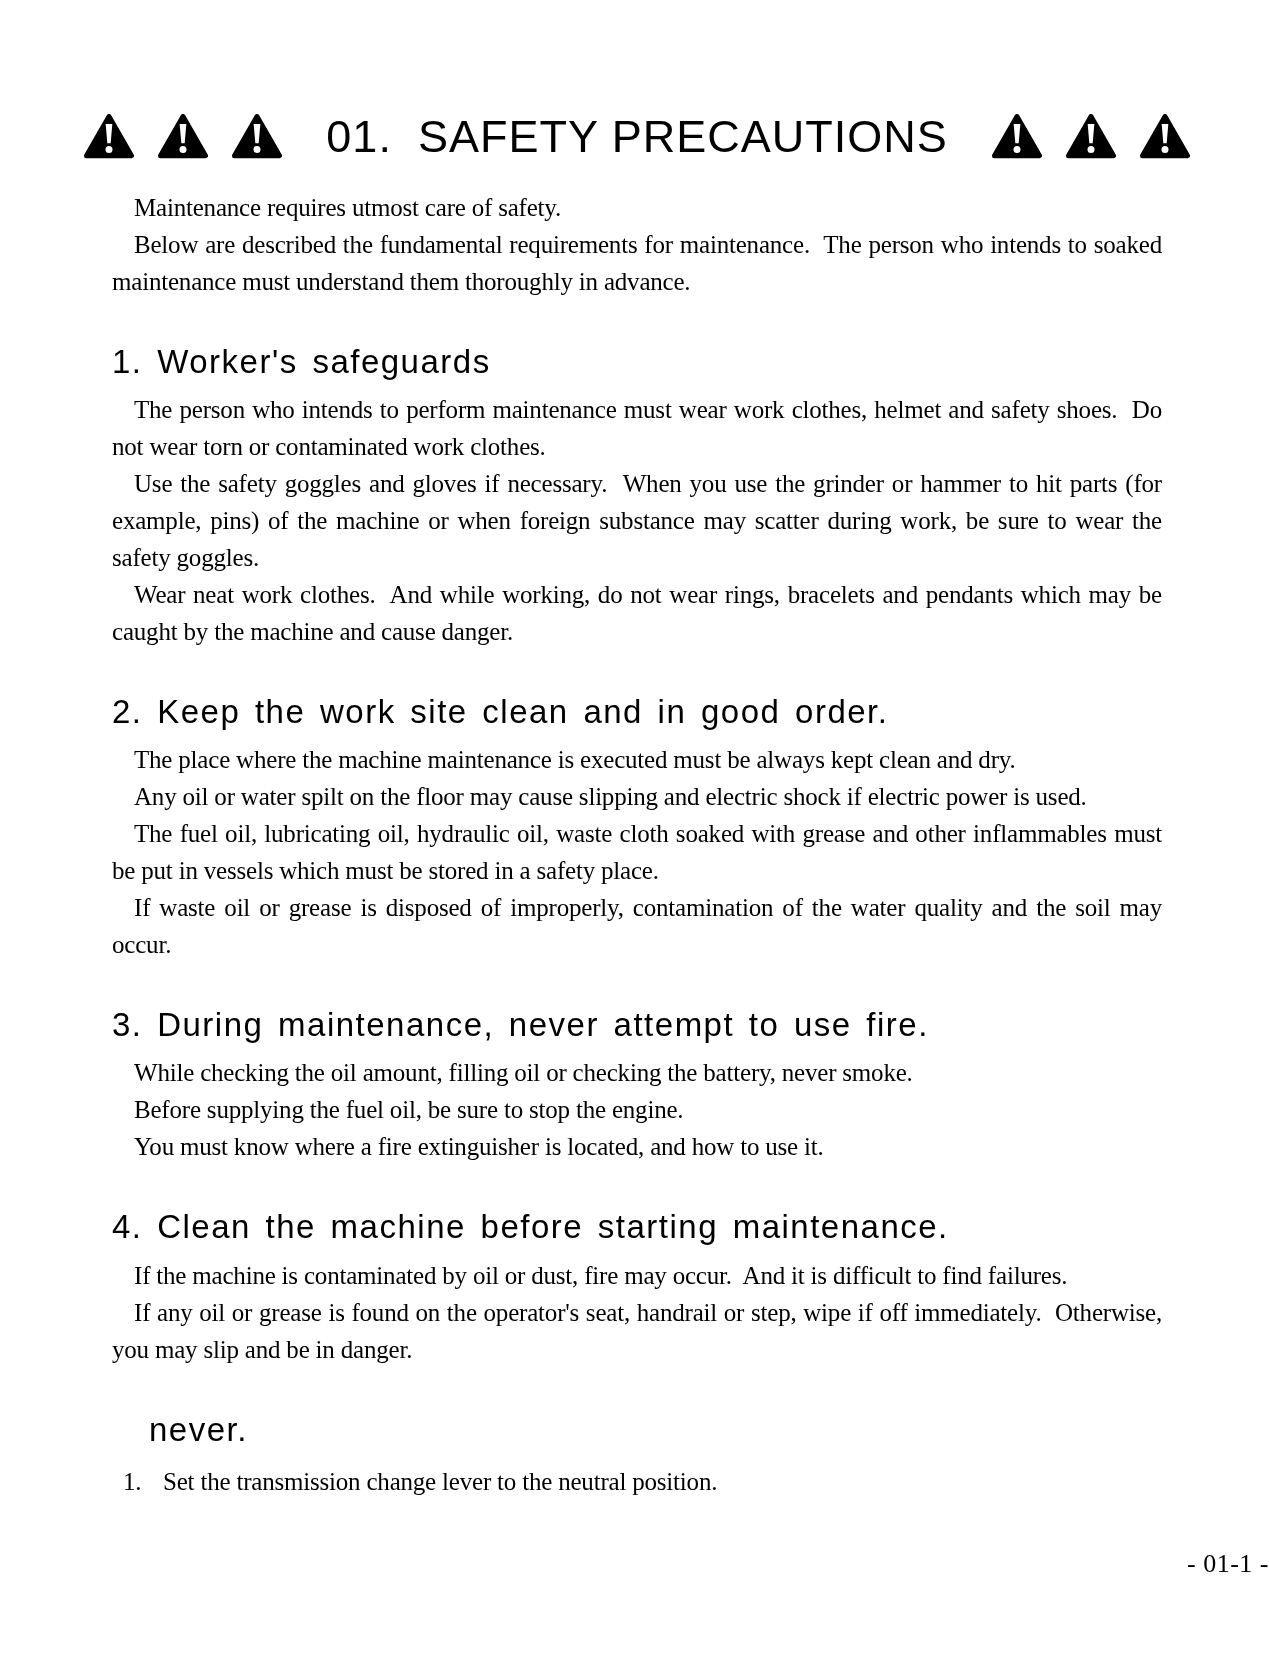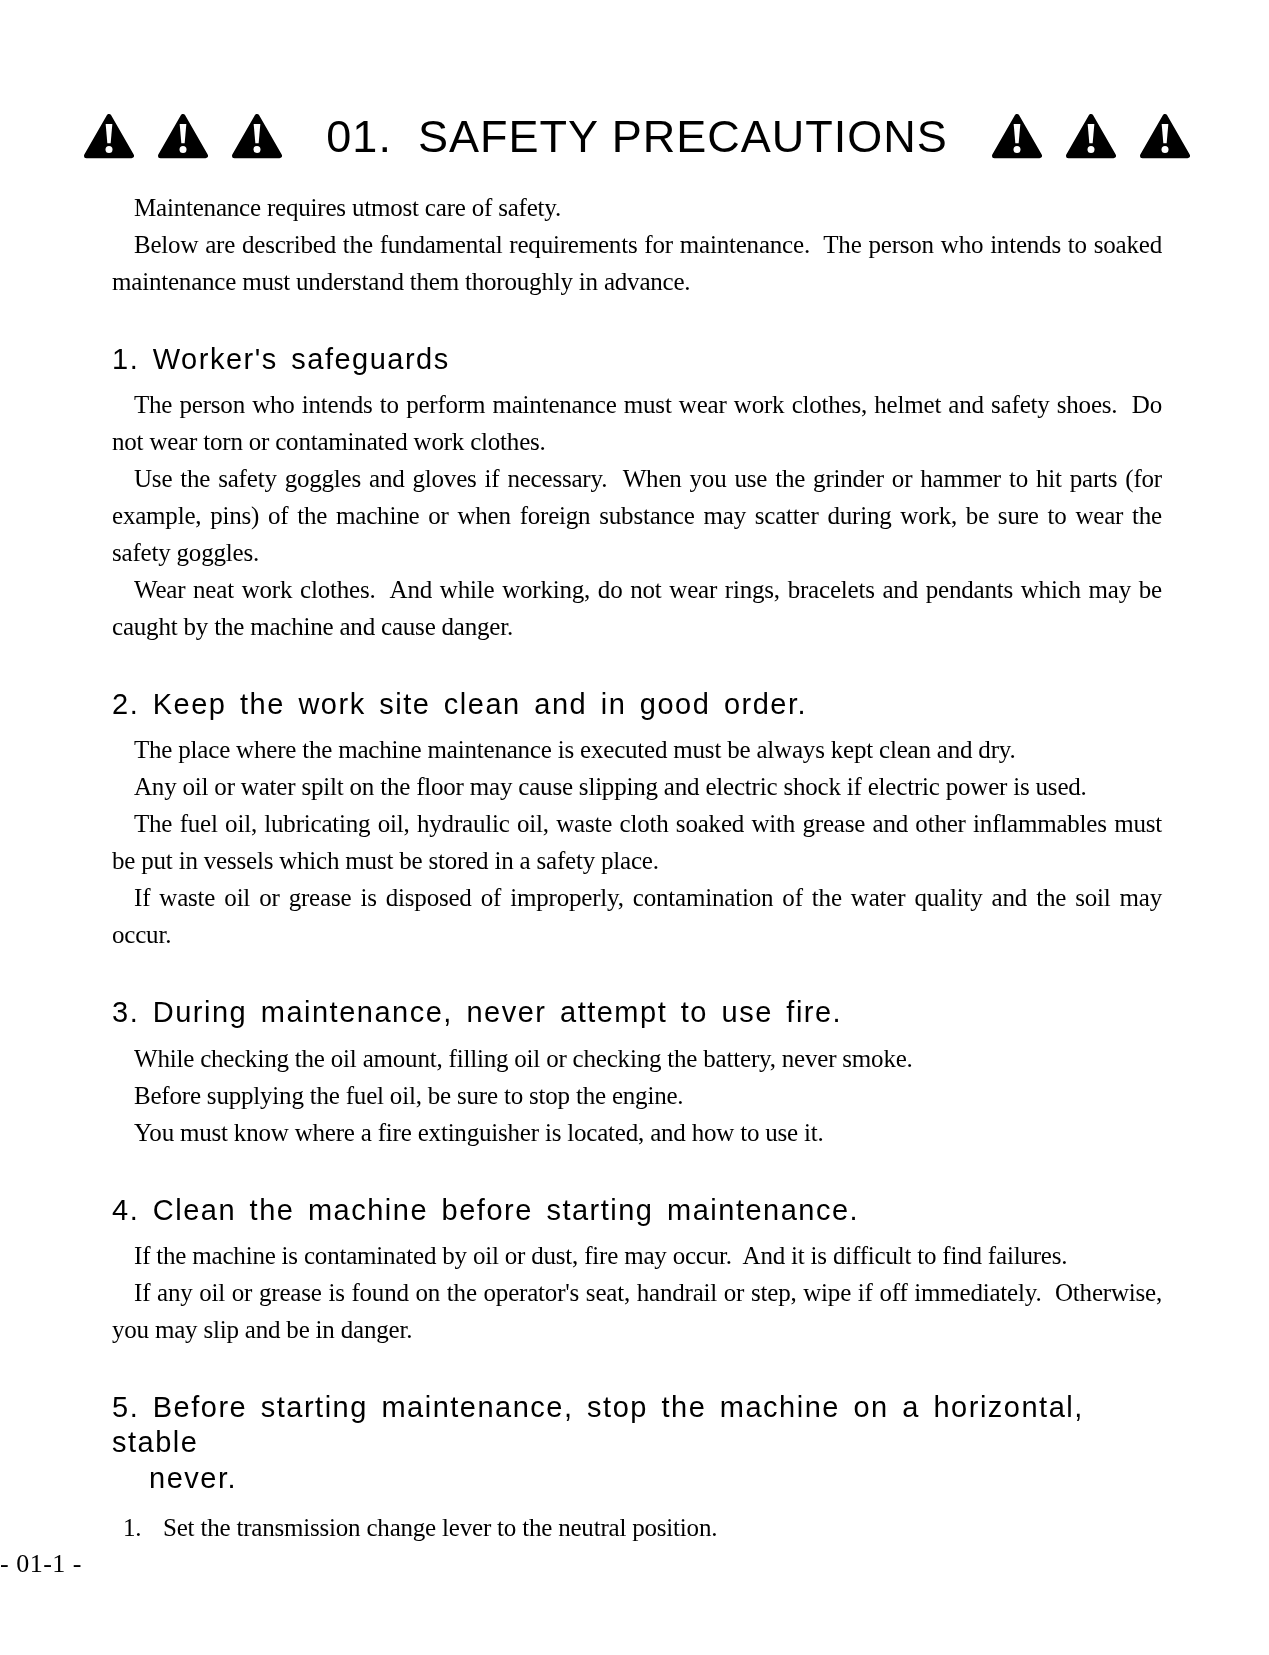--- a/index.html
+++ b/index.html
@@ -38,37 +38,37 @@
     font-size: 25px;
     line-height: 37px;
     margin: 0;
     text-indent: 22px;
     text-align: justify;
     white-space: pre-wrap;
     letter-spacing: -0.2px;
   }
   .section-heading {
     font-family: "Liberation Sans", sans-serif;
-    font-size: 29px;
+    font-size: 33px;
     font-weight: 400;
     letter-spacing: 1.5px;
     word-spacing: 4px;
     line-height: 1.22;
     margin: 42px 0 9px 0;
   }
   .heading-line { display: block; }
   .heading-line.cont { padding-left: 37px; }
   .steps { margin-top: 6px; }
   .step { display: flex; font-size: 25px; line-height: 46px; letter-spacing: -0.2px; }
   .step-num { flex: none; width: 40px; padding-left: 11px; box-sizing: content-box; }
   .page-footer {
     position: absolute;
     left: 0; right: 0;
     bottom: 76px;
-    text-align: left;
+    text-align: right;
     font-size: 26px;
     letter-spacing: 0.5px;
   }
 </style>
 </head>
 <body>
 
 <div class="page">
 
   <header class="title-row">
@@ -142,21 +142,20 @@
   </section>
 
   <section>
     <h2 class="section-heading">4. Clean the machine before starting maintenance.</h2>
     <p class="body-p">If the machine is contaminated by oil or dust, fire may occur.  And it is difficult to find failures.</p>
     <p class="body-p">If any oil or grease is found on the operator's seat, handrail or step, wipe if off immediately.  Otherwise, you may slip and be in danger.</p>
   </section>
 
   <section>
     <h2 class="section-heading">
-      <span class="heading-line">5. Before starting maintenance, stop the machine on a horizontal, stable</span>
       <span class="heading-line cont">never.</span>
     </h2>
     <div class="steps">
       <div class="step">
         <span class="step-num">1.</span>
         <span class="step-text">Set the transmission change lever to the neutral position.</span>
       </div>
 
     </div>
   </section>

